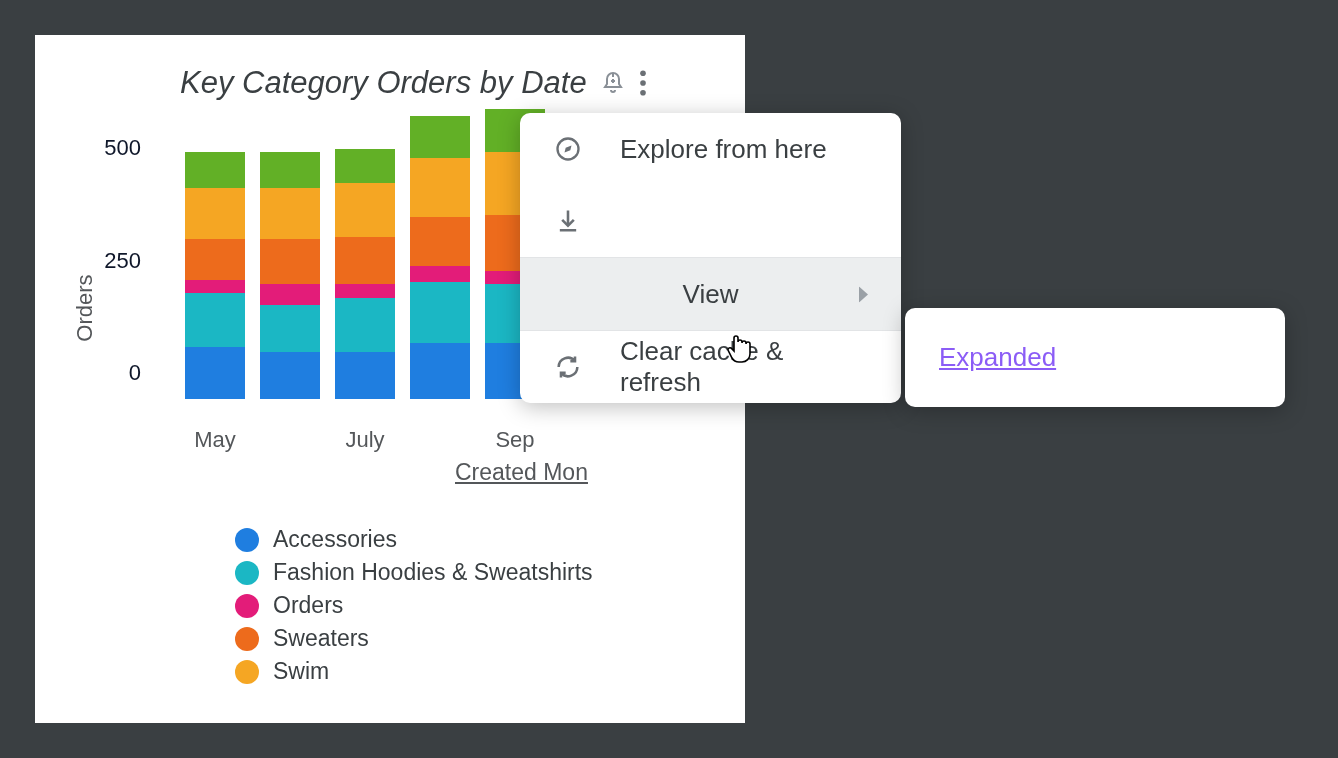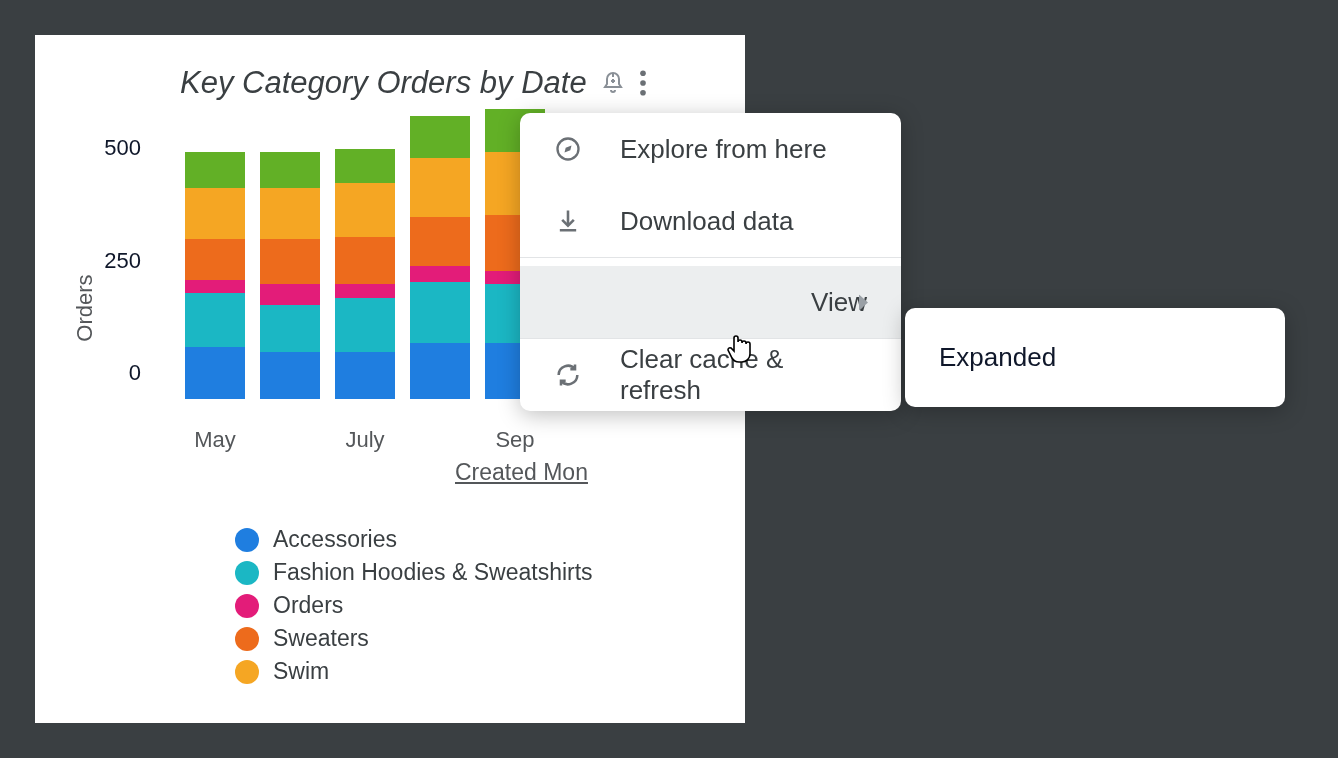--- a/index.html
+++ b/index.html
@@ -150,35 +150,36 @@
     display: flex;
     align-items: center;
     height: 72px;
     padding: 0 34px;
     font-size: 26px;
     color: #3a3f42;
     gap: 38px;
     cursor: pointer;
     position: relative;
   }
-  .menu-item.highlight { background: #eceeef; justify-content: flex-end; gap: 0; margin-top: 8px; }
+  .menu-item.highlight { background: #eceeef; justify-content: center; gap: 0; }
   .menu-item.highlight .caret {
     position: absolute;
     right: 30px;
     top: 50%;
     transform: translateY(-50%);
     color: #9aa0a6;
   }
   .menu-divider { height: 1px; background: #e2e4e6; }
   .menu-icon { color: #6b7075; width: 28px; display: inline-flex; }
   .sub-item {
     padding: 16px 34px;
     font-size: 26px;
-    color: #0f172a;
+    color: #8b5cf6;
     cursor: pointer;
+    text-decoration: underline;
   }
   .cursor {
     position: absolute;
     top: 332px;
     left: 726px;
     pointer-events: none;
   }
 </style>
 </head>
 <body>
@@ -312,21 +313,20 @@
     <span>Explore from here</span>
   </div>
   <div class="menu-item">
     <span class="menu-icon">
       <svg width="28" height="28" viewBox="0 0 24 24" fill="none" stroke="#6b7075" stroke-width="2.2">
         <path d="M12 3v12"></path>
           <path d="M7 11l5 5 5-5"></path>
           <path d="M5 20h14"></path>
       </svg>
     </span>
-    <span>Download data</span>
   </div>
   <div class="menu-divider"></div>
   <div class="menu-item highlight">
     <span>View</span>
     <span class="caret">
       <svg width="14" height="16" viewBox="0 0 10 16" fill="#9aa0a6">
           <polygon points="0,0 9,8 0,16"></polygon>
         </svg>
     </span>
   </div>

